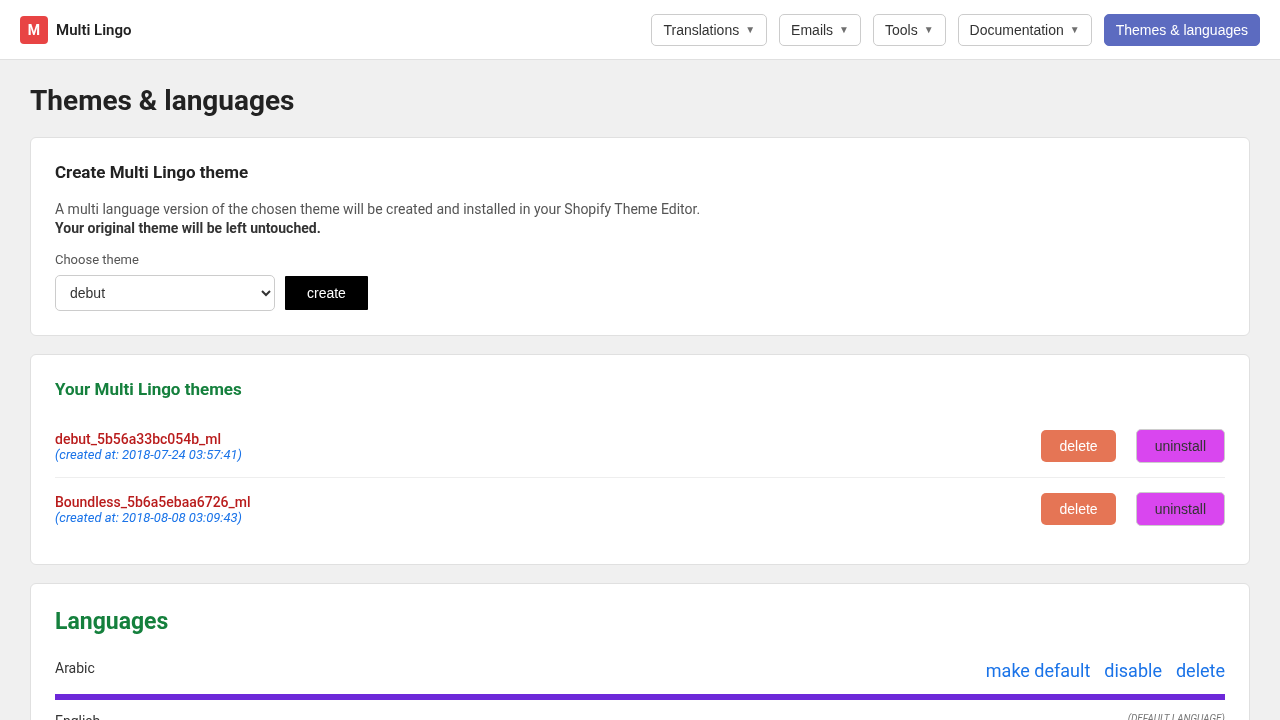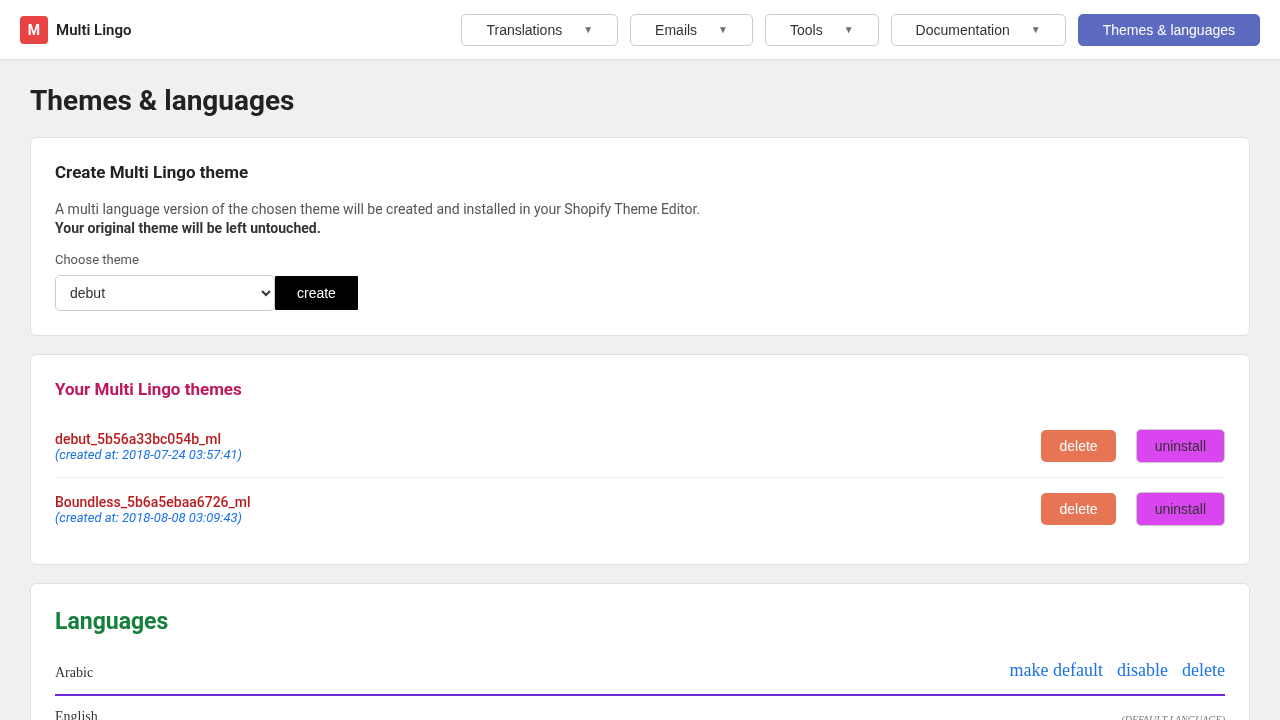--- a/index.html
+++ b/index.html
@@ -36,22 +36,22 @@
       display: flex;
       align-items: center;
       justify-content: center;
       color: white;
       font-size: 14px;
       font-weight: bold;
     }
     .nav-btn {
       display: flex;
       align-items: center;
-      gap: 21px;
-      padding: 7px 24px;
+      gap: 6px;
+      padding: 7px 11px;
       border: 1px solid #ccc;
       border-radius: 5px;
       background: #fff;
       cursor: pointer;
       font-size: 14px;
       color: #333;
     }
     .nav-btn-active {
       background: #5c6bc0;
       color: #fff;
@@ -97,20 +97,21 @@
       margin-bottom: 16px;
     }
     .choose-theme-label {
       font-size: 13px;
       color: #555;
       margin-bottom: 8px;
     }
     .theme-row {
       display: flex;
       align-items: center;
+      gap: 10px;
     }
     .theme-select {
       width: 220px;
       padding: 8px 10px;
       border: 1px solid #ccc;
       border-radius: 5px;
       font-size: 14px;
       background: #fff;
       color: #333;
       cursor: pointer;
@@ -123,21 +124,21 @@
       border-radius: 1px;
       cursor: pointer;
       font-size: 14px;
       font-weight: 500;
     }
     
     .themes-card-title {
       font-size: 17px;
       font-weight: 700;
       margin-bottom: 16px;
-      color: #be185d;
+      color: #15803d;
     }
     .theme-item {
       display: flex;
       align-items: center;
       padding: 14px 0;
       border-bottom: 1px solid #eee;
       gap: 20px;
     }
     .theme-item:last-child { border-bottom: none; }
     .theme-info {
@@ -175,24 +176,23 @@
     }
     
     .lang-card-title {
       font-size: 23px;
       font-weight: 700;
       margin-bottom: 12px;
       color: #15803d;
     }
     .lang-item {
       display: flex;
-      align-items: flex-end;
+      align-items: flex-start;
       padding: 13px 0;
-      border-bottom: 2px solid #6d28d9;
-      font-family: Liberation Serif, serif;
+      border-bottom: 6px solid #6d28d9;
     }
     .lang-name {
       flex: 1;
       font-size: 14px;
       color: #333;
     }
     .lang-actions {
       display: flex;
       gap: 14px;
     }

